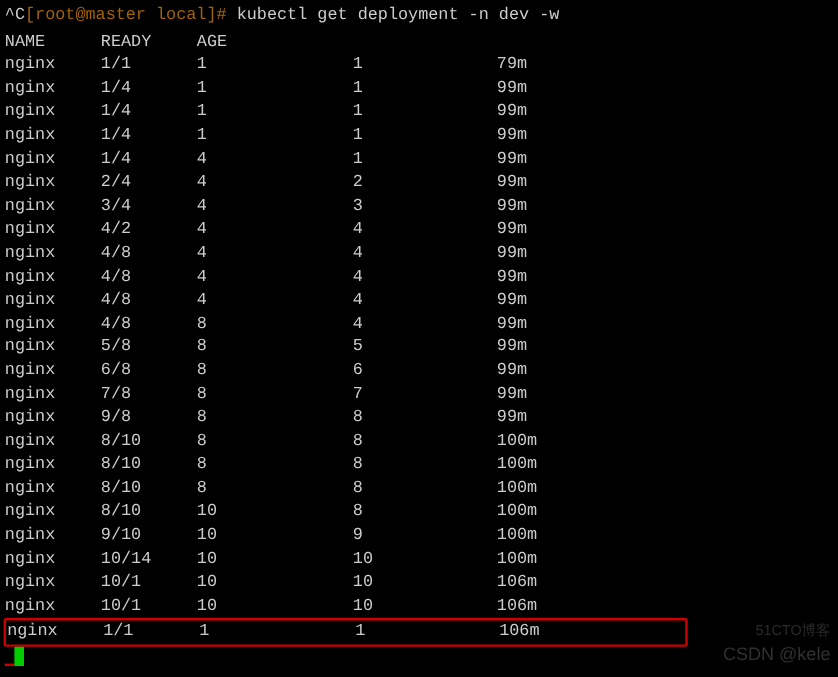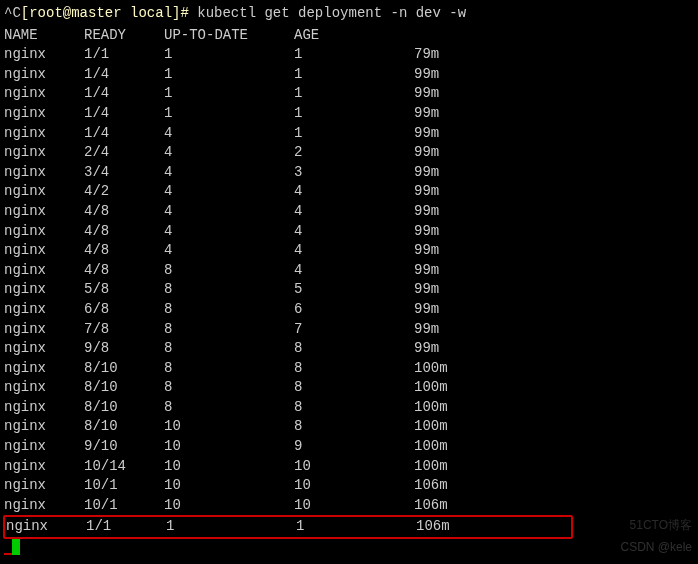--- a/index.html
+++ b/index.html
@@ -19,21 +19,21 @@
       position: relative;
       padding: 4px 4px 0 4px;
     }
     .prompt {
       margin-bottom: 2px;
     }
     .prompt-ctrl {
       color: #ccc;
     }
     .prompt-red {
-      color: #fef9c3;
+      color: #a16207;
       text-align: center;
     }
     .prompt-white {
       color: #ccc;
     }
     .table-row {
       display: flex;
       white-space: pre;
     }
     .col-name {
@@ -66,21 +66,21 @@
       font-family: sans-serif;
       font-size: 12px;
       pointer-events: none;
     }
     .watermark2 {
       position: absolute;
       right: 6px;
       bottom: 8px;
       color: rgba(120,120,120,0.4);
       font-family: sans-serif;
-      font-size: 12px;
+      font-size: 15px;
       pointer-events: none;
     }
     .cursor-line {
       display: flex;
       margin-top: 0;
     }
     .cursor-block {
       display: inline-block;
       width: 8px;
       height: 16px;
@@ -97,21 +97,20 @@
 </head>
 <body>
 
 <div class="prompt">
   <span class="prompt-ctrl">^C</span><span class="prompt-red">[root@master local]# </span><span class="prompt-white">kubectl get deployment -n dev -w</span>
 </div>
 
 <div class="table-row">
   <span class="col-name">NAME</span>
   <span class="col-ready">READY</span>
-  <span class="col-uptodate">UP-TO-DATE</span>
   <span class="col-age">AGE</span>
 </div>
 
 <div id="rows-container">
     <div class="table-row"><span class="col-name">nginx</span><span class="col-ready">1/1</span><span class="col-uptodate">1</span><span class="col-available">1</span><span class="col-age">79m</span></div>
     <div class="table-row"><span class="col-name">nginx</span><span class="col-ready">1/4</span><span class="col-uptodate">1</span><span class="col-available">1</span><span class="col-age">99m</span></div>
     <div class="table-row"><span class="col-name">nginx</span><span class="col-ready">1/4</span><span class="col-uptodate">1</span><span class="col-available">1</span><span class="col-age">99m</span></div>
     <div class="table-row"><span class="col-name">nginx</span><span class="col-ready">1/4</span><span class="col-uptodate">1</span><span class="col-available">1</span><span class="col-age">99m</span></div>
     <div class="table-row"><span class="col-name">nginx</span><span class="col-ready">1/4</span><span class="col-uptodate">4</span><span class="col-available">1</span><span class="col-age">99m</span></div>
     <div class="table-row"><span class="col-name">nginx</span><span class="col-ready">2/4</span><span class="col-uptodate">4</span><span class="col-available">2</span><span class="col-age">99m</span></div>

